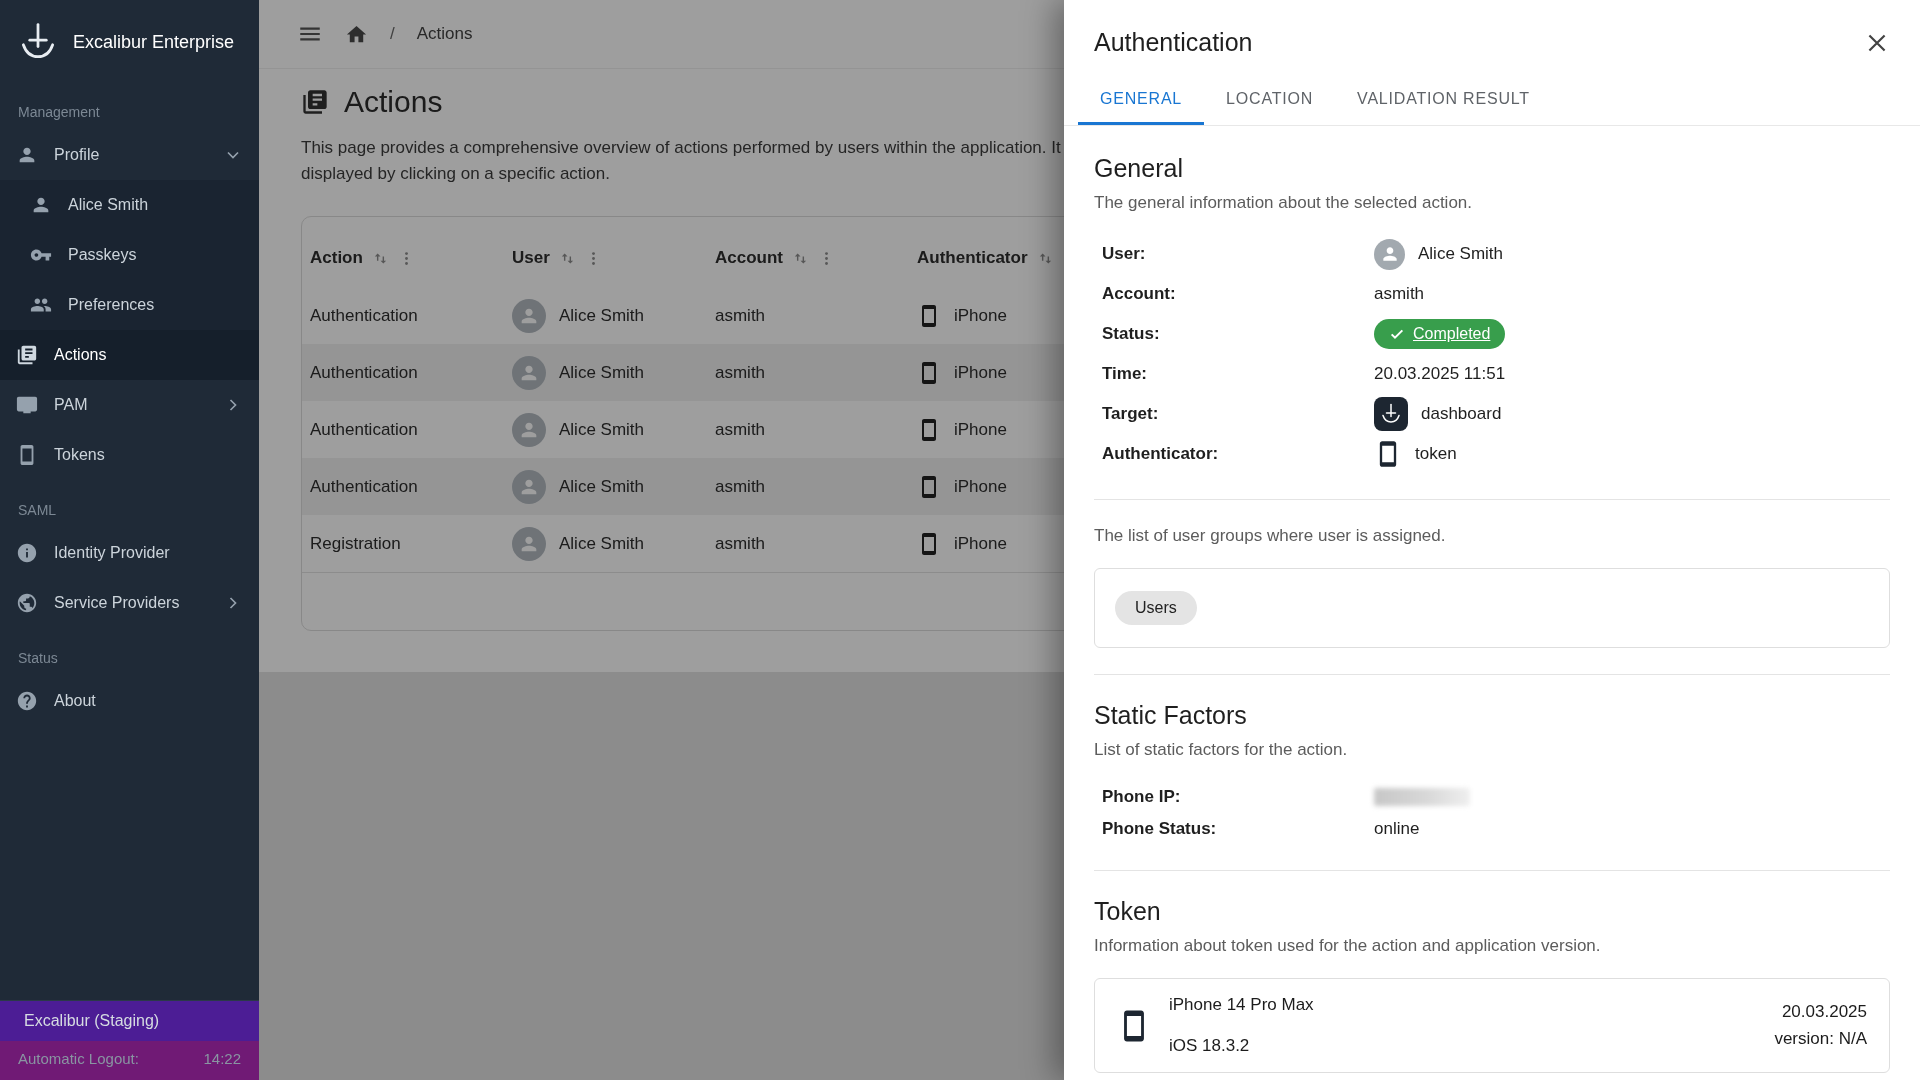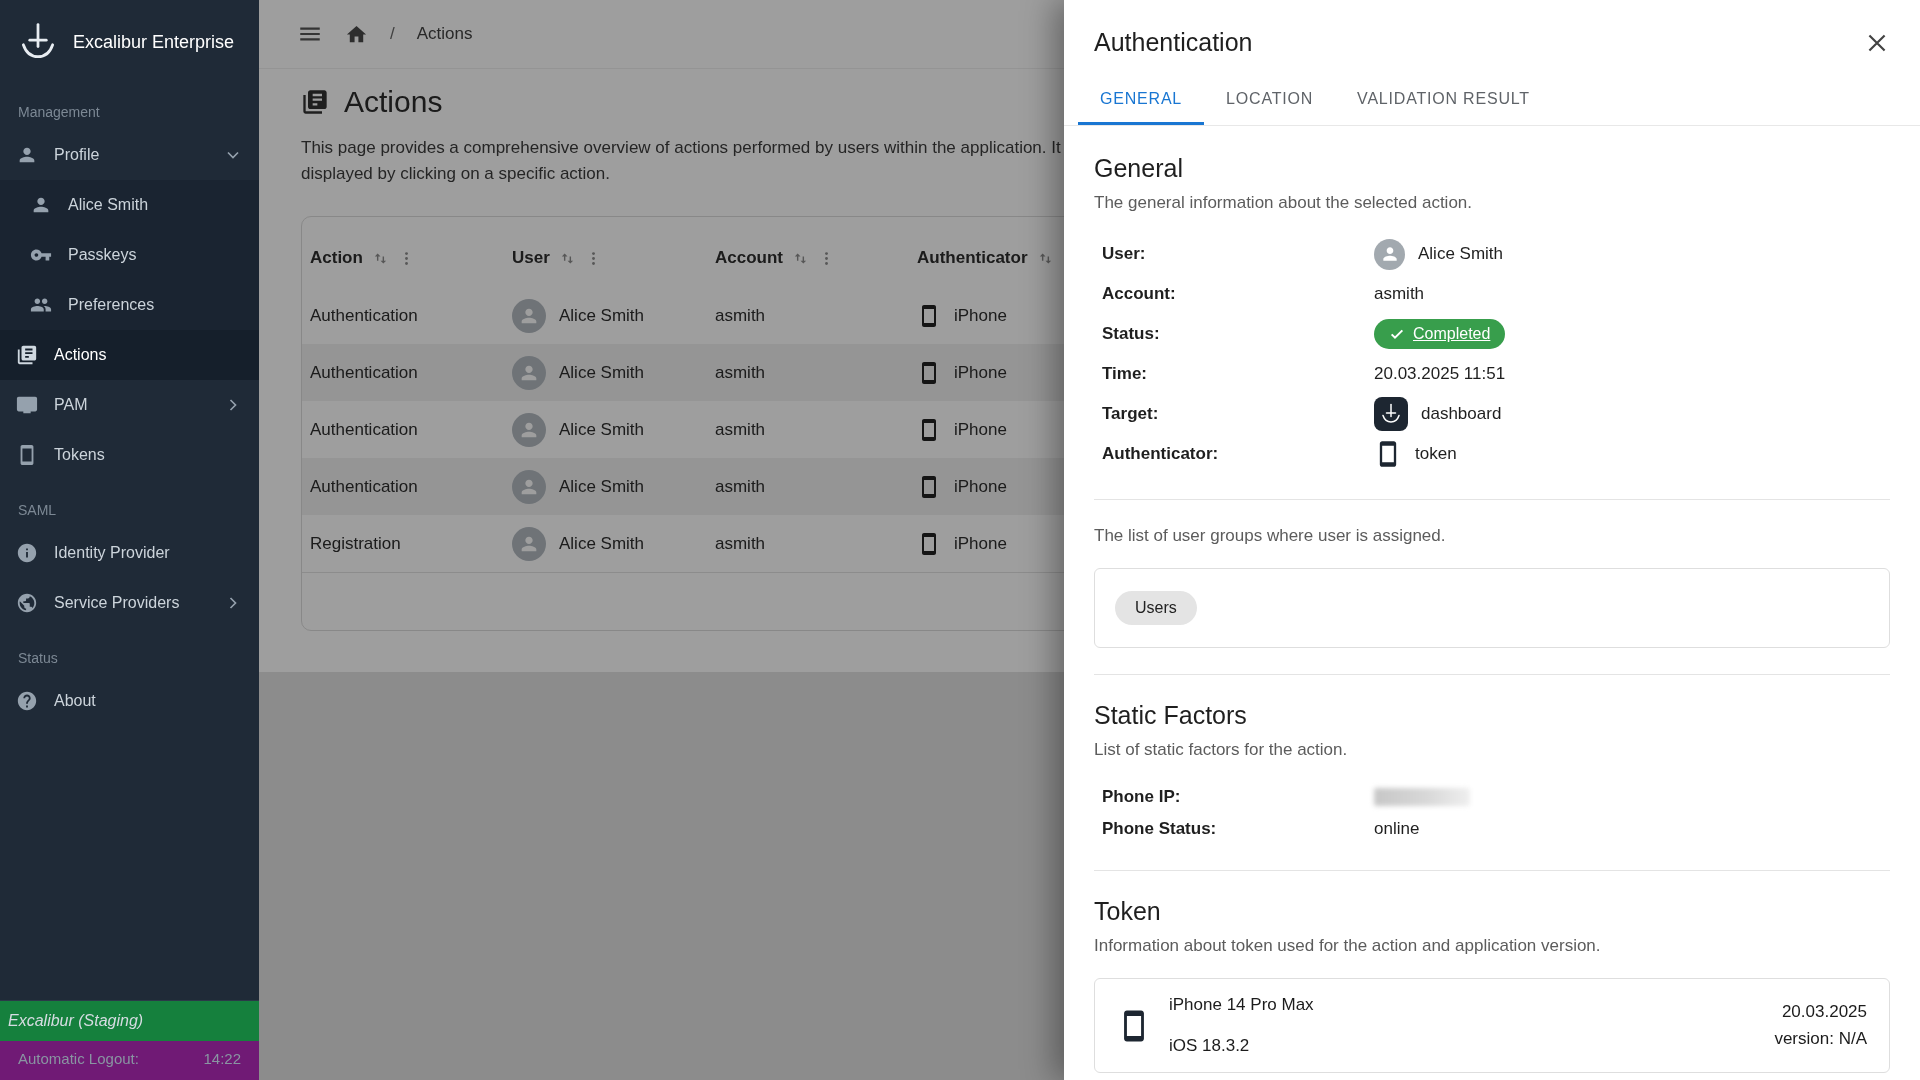--- a/index.html
+++ b/index.html
@@ -28,21 +28,21 @@
     padding: 0 16px; font-size: 16px; color: #ccd4db; cursor: pointer;
   }
   .nav-item .nicon { width: 22px; height: 22px; color: #95a1ad; flex: 0 0 auto; }
   .nav-item .nicon svg { width: 100%; height: 100%; }
   .nav-item.child { padding-left: 30px; background: #1a2431; }
   .nav-item.active { background: #151f2b; color: #ffffff; }
   .nav-item.active .nicon { color: #cfd8e0; }
   .chev { margin-left: auto; width: 20px; height: 20px; color: #95a1ad; }
   .chev svg { width: 100%; height: 100%; }
   .sidebar-footer { margin-top: auto; }
-  .env-row { background: #15803d; padding: 11px 8px; font-size: 16px; color: #d6dce2; border-top: 1px solid #2b3948; font-style: italic; }
+  .env-row { background: #4c1d95; padding: 11px 24px; font-size: 16px; color: #d6dce2; border-top: 1px solid #2b3948; }
   .logout-row { background: #701a75; display: flex; justify-content: space-between; padding: 9px 18px 13px; font-size: 15px; color: #8995a2; }
 
   
   .main { position: absolute; left: 259px; top: 0; right: 0; bottom: 0; background: #e2e2e2; }
   .paper { background: #ffffff; height: 672px; overflow: hidden; }
   .topbar {
     height: 69px; display: flex; align-items: center; gap: 22px;
     padding: 0 38px; color: #4a4a4a; border-bottom: 1px solid #efefef;
   }
   .icon-btn { background: none; border: none; cursor: pointer; color: #555; padding: 0; }

